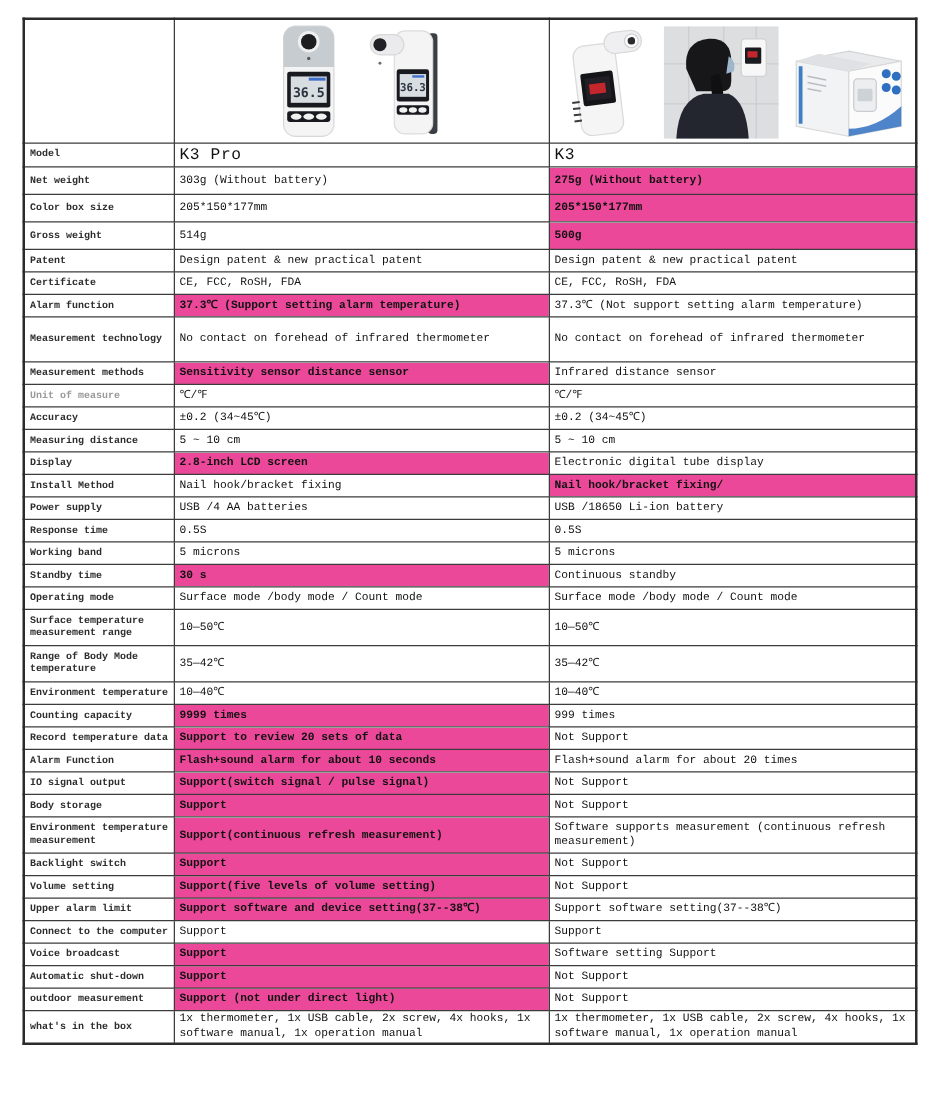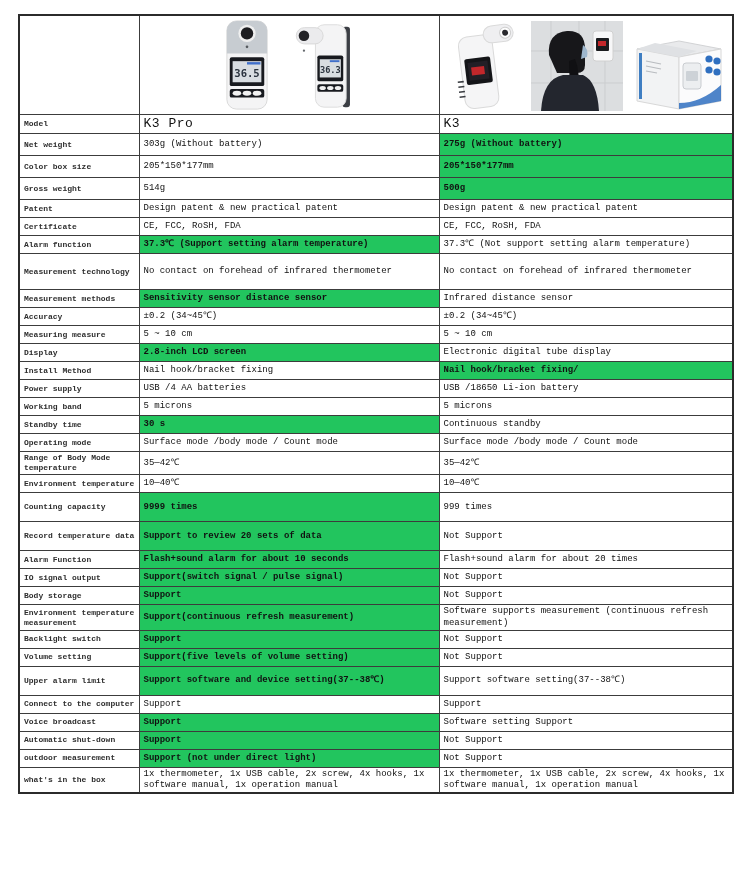--- a/index.html
+++ b/index.html
@@ -10,21 +10,21 @@
   table.spec td{border:1px solid #3c3c3c;padding:1px 4px;vertical-align:middle;overflow:hidden;}
   col.c-label{width:120px;}
   col.c-k3pro{width:300px;}
   col.c-k3{width:294px;}
   tr.img-row{height:97px;}
   tr.img-row td{padding:3px;background:#ffffff;}
   .img-strip{display:flex;align-items:flex-end;justify-content:center;gap:14px;height:92px;}
   .img-strip.tight{gap:6px;}
   td.label-cell{font-size:8px;line-height:1.25;color:#2e2e2e;font-weight:bold;}
   td.val-cell{font-size:9px;line-height:1.25;color:#111;}
-  td.val-cell.green{background:#22c55e;font-weight:bold;margin-left:14px;}
+  td.val-cell.green{background:#ec4899;font-weight:bold;margin-left:14px;}
   td.label-cell.muted{color:#9a9a9a;}
   tr.model-row{height:19px;}
   tr.model-row td.val-cell{font-size:13px;letter-spacing:.5px;}
   tbody tr{height:18px;}
   tbody tr:nth-child(3),tbody tr:nth-child(4),tbody tr:nth-child(5){height:22px;}
   tbody tr:nth-child(9){height:36px;}
   tbody tr:nth-child(21),tbody tr:nth-child(22),tbody tr:nth-child(29){height:29px;}
   tbody tr:nth-child(38){height:26px;}
   svg{display:block;}
 </style>
@@ -184,60 +184,75 @@
     <td class="label-cell">Measurement technology</td>
     <td class="val-cell">No contact on forehead of infrared thermometer</td>
     <td class="val-cell">No contact on forehead of infrared thermometer</td>
   </tr>
         <tr>
     <td class="label-cell">Measurement methods</td>
     <td class="val-cell green">Sensitivity sensor distance sensor</td>
     <td class="val-cell">Infrared distance sensor</td>
   </tr>
         <tr>
+    <td class="label-cell muted">Unit of measure</td>
+    <td class="val-cell">℃/℉</td>
+    <td class="val-cell">℃/℉</td>
+  </tr>
+        <tr>
     <td class="label-cell">Accuracy</td>
     <td class="val-cell">±0.2  (34~45℃)</td>
     <td class="val-cell">±0.2  (34~45℃)</td>
   </tr>
         <tr>
-    <td class="label-cell">Measuring measure</td>
+    <td class="label-cell">Measuring distance</td>
     <td class="val-cell">5 ~ 10 cm</td>
     <td class="val-cell">5 ~ 10 cm</td>
   </tr>
         <tr>
     <td class="label-cell">Display</td>
     <td class="val-cell green">2.8-inch LCD screen</td>
     <td class="val-cell">Electronic digital tube display</td>
   </tr>
         <tr>
     <td class="label-cell">Install Method</td>
     <td class="val-cell">Nail hook/bracket fixing</td>
     <td class="val-cell green">Nail hook/bracket fixing/</td>
   </tr>
         <tr>
     <td class="label-cell">Power supply</td>
     <td class="val-cell">USB /4 AA batteries</td>
     <td class="val-cell">USB /18650 Li-ion battery</td>
   </tr>
         <tr>
+    <td class="label-cell">Response time</td>
+    <td class="val-cell">0.5S</td>
+    <td class="val-cell">0.5S</td>
+  </tr>
+        <tr>
     <td class="label-cell">Working band</td>
     <td class="val-cell">5 microns</td>
     <td class="val-cell">5 microns</td>
   </tr>
         <tr>
     <td class="label-cell">Standby time</td>
     <td class="val-cell green">30 s</td>
     <td class="val-cell">Continuous standby</td>
   </tr>
         <tr>
     <td class="label-cell">Operating mode</td>
     <td class="val-cell">Surface mode /body mode / Count mode</td>
     <td class="val-cell">Surface mode /body mode / Count mode</td>
   </tr>
         <tr>
+    <td class="label-cell">Surface temperature measurement range</td>
+    <td class="val-cell">10—50℃</td>
+    <td class="val-cell">10—50℃</td>
+  </tr>
+        <tr>
     <td class="label-cell">Range of Body Mode temperature</td>
     <td class="val-cell">35—42℃</td>
     <td class="val-cell">35—42℃</td>
   </tr>
         <tr>
     <td class="label-cell">Environment temperature</td>
     <td class="val-cell">10—40℃</td>
     <td class="val-cell">10—40℃</td>
   </tr>
         <tr>

